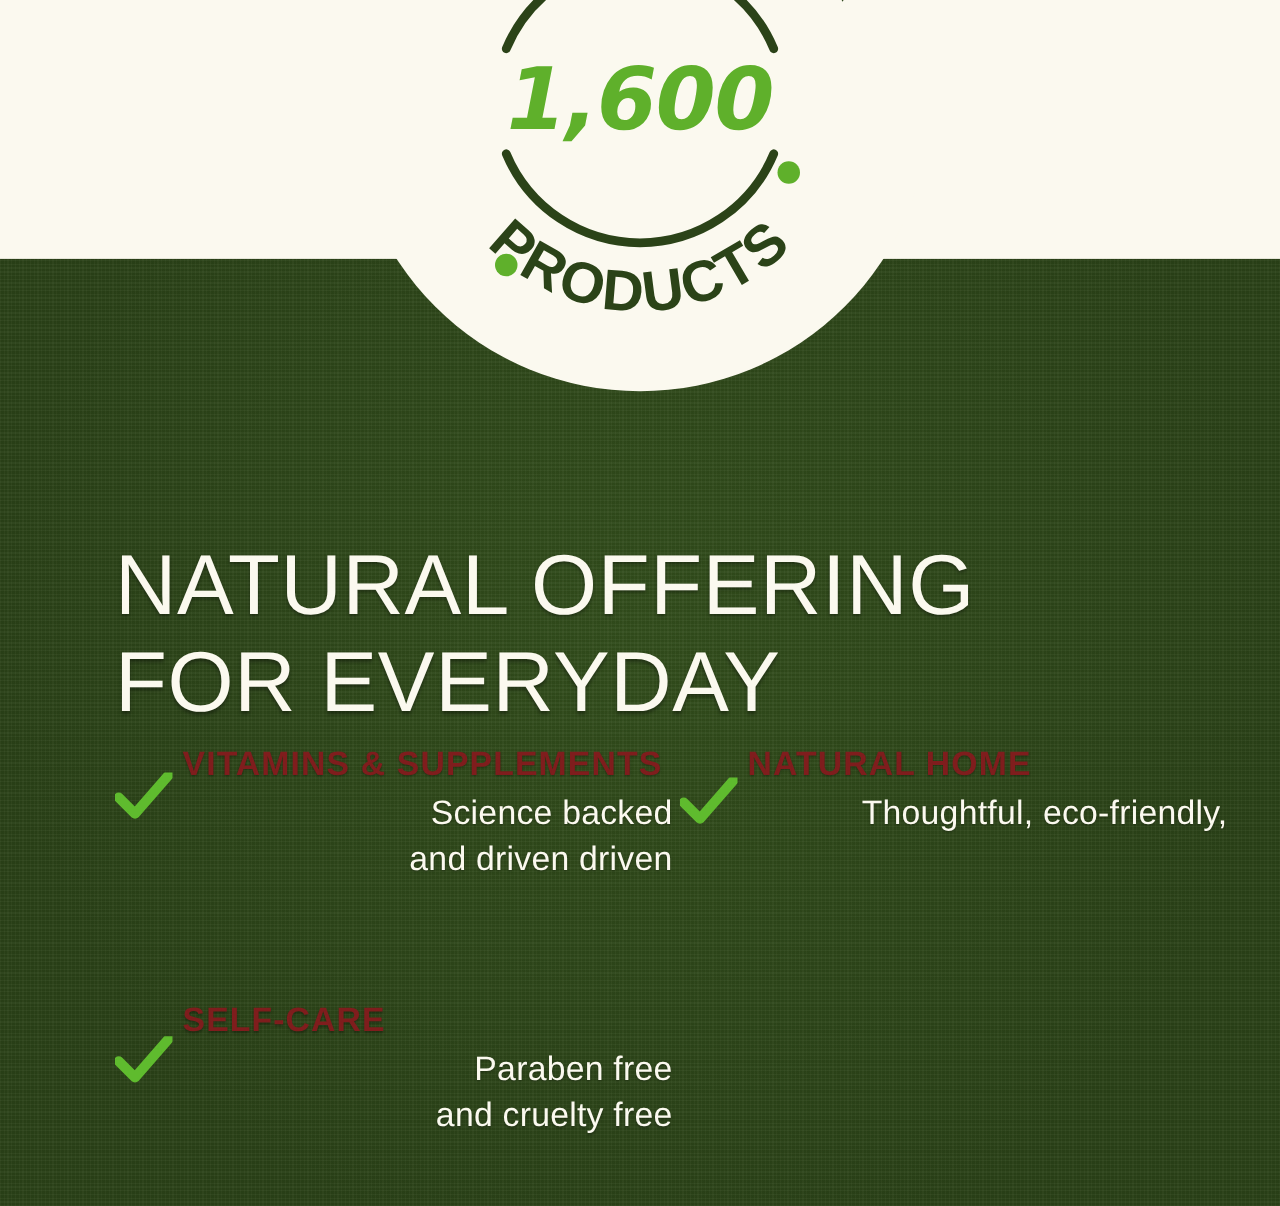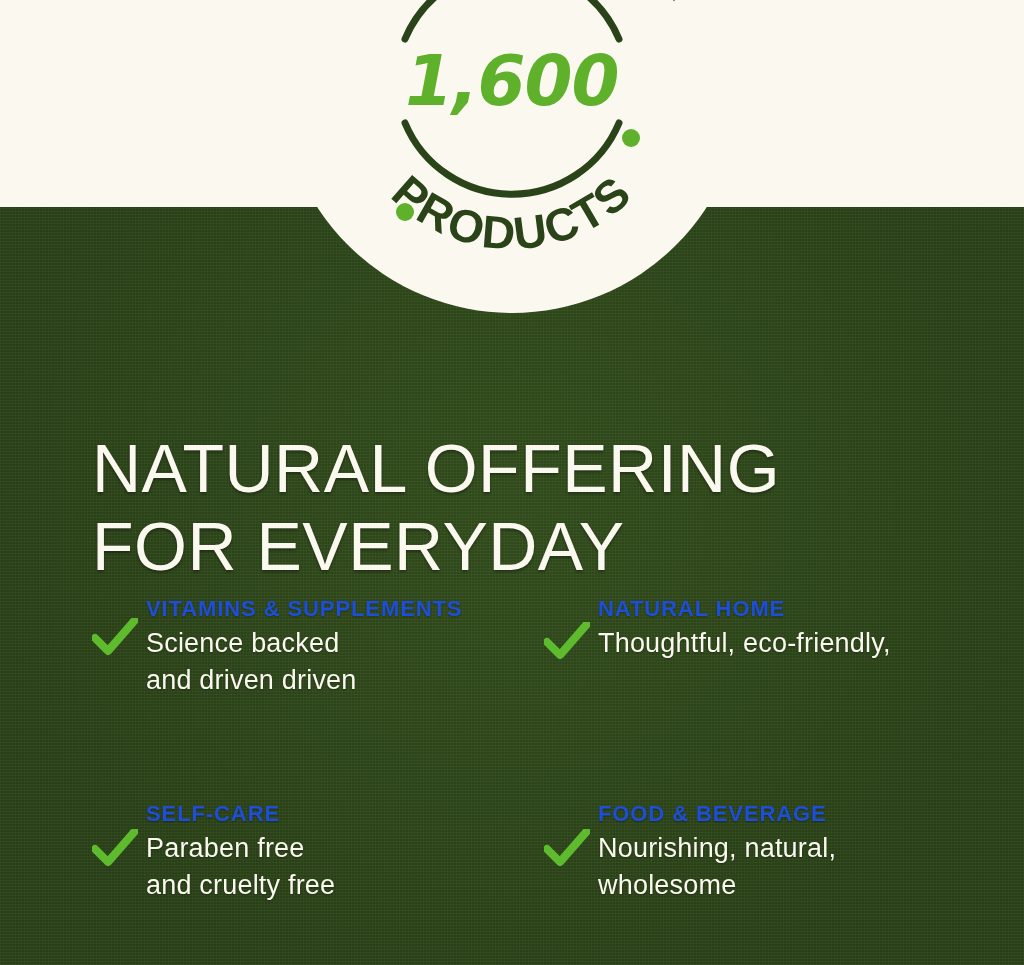--- a/index.html
+++ b/index.html
@@ -145,38 +145,39 @@
     margin-top: 26px;
   }
   .check-icon svg { display: block; }
 
   .feature-text {
     flex: 1 1 auto;
     padding-top: 2px;
   }
 
   .feature-title {
-    color: #1d4ed8;
+    color: #7f1d1d;
     font-family: "Liberation Sans", sans-serif;
     font-weight: 700;
-    font-size: 22px;
+    font-size: 27px;
     letter-spacing: 0.9px;
     line-height: 1.32;
     text-shadow: 0 1px 2px rgba(0,0,0,0.3);
   }
 
   .feature-desc {
     color: #fbf9ef;
     font-family: "Liberation Sans", sans-serif;
     font-weight: 400;
     font-size: 27px;
     letter-spacing: 0.2px;
     line-height: 1.38;
     text-shadow: 0 1px 2px rgba(0,0,0,0.3);
     margin-top: 2px;
+    text-align: right;
   }
   .feature-desc span { display: block; white-space: nowrap; }
 
   
   .feature.col-right .check-icon { margin-top: 30px; }
   .feature.row-bottom .check-icon { margin-top: 32px; }
 </style>
 </head>
 <body>
 
@@ -261,32 +262,16 @@
         <div class="feature-title">
           <span>SELF-CARE</span>
         </div>
         <div class="feature-desc">
           <span>Paraben free</span>
           <span>and cruelty free</span>
         </div>
       </div>
     </div>
 
-    <div class="feature col-right row-bottom">
-      <span class="check-icon">
-        <svg width="46" height="40" viewBox="0 0 46 40">
-          <path d="M3 20 L16 33 L43 2" fill="none" stroke="#5fbb2e" stroke-width="8" stroke-linecap="round" stroke-linejoin="round"></path>
-        </svg>
-      </span>
-      <div class="feature-text">
-        <div class="feature-title">
-          <span>FOOD &amp; BEVERAGE</span>
-        </div>
-        <div class="feature-desc">
-          <span>Nourishing, natural,</span>
-          <span>wholesome</span>
-        </div>
-      </div>
-    </div>
 
   </div>
 
 </div>
 
 </body></html>

